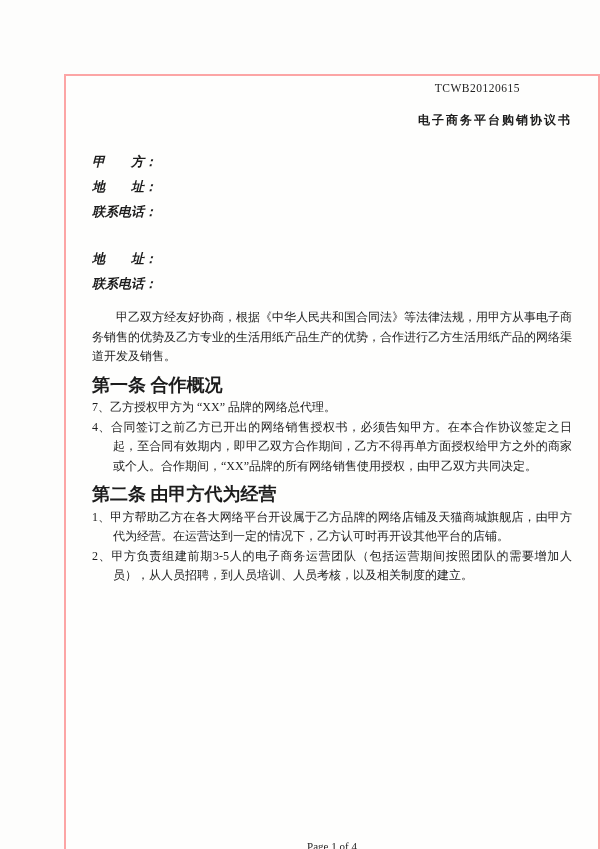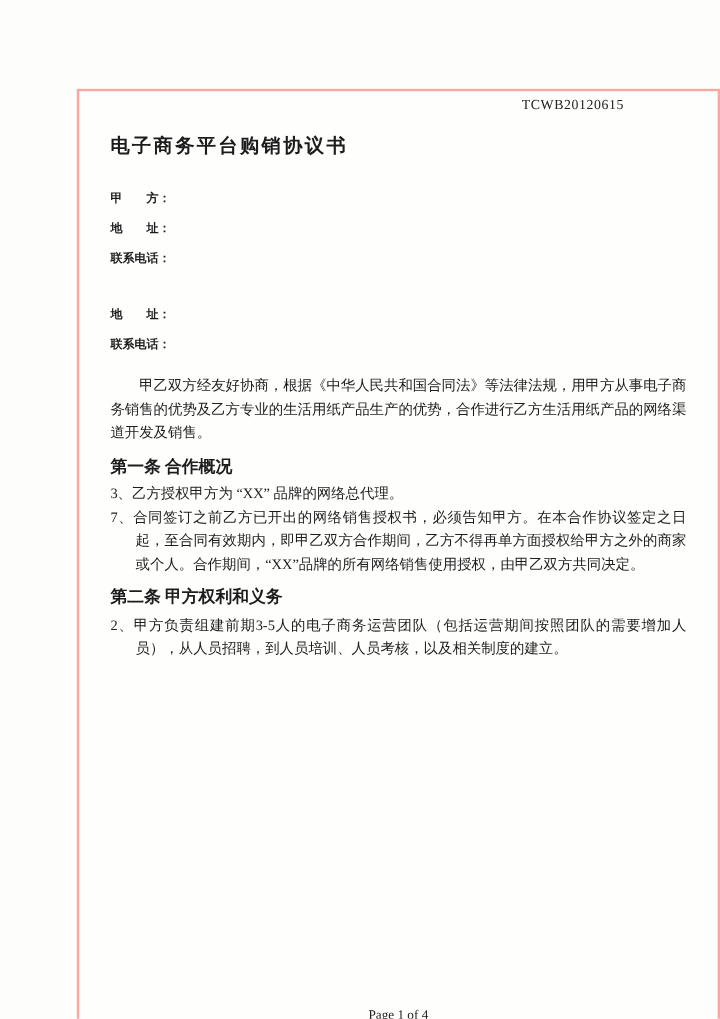--- a/index.html
+++ b/index.html
@@ -26,38 +26,39 @@
   }
   .inner { padding: 6px 26px 0 26px; }
   .doc-code {
     font-size: 11.5px;
     text-align: right;
     padding-right: 52px;
     letter-spacing: 0.5px;
     color: #222;
   }
   .title {
-    font-size: 16px;
+    font-size: 12px;
     font-weight: bold;
-    text-align: left;
+    text-align: right;
     letter-spacing: 2px;
     margin: 18px 0 20px;
   }
   .party { margin: 0 0 22px; }
   .party.last { margin-bottom: 12px; }
   .party-row {
-    font-size: 10px;
+    font-size: 13px;
     font-weight: bold;
     line-height: 25px;
     margin: 0;
+    font-style: italic;
   }
   .body-text { font-size: 12px; line-height: 19.5px; margin-top: 6px; }
   .para { margin: 0; text-indent: 2em; text-align: justify; }
   .section-heading {
-    font-size: 14px;
+    font-size: 18px;
     font-weight: bold;
     margin: 9px 0 3px;
   }
   .clause {
     margin: 0;
     padding-left: 21px;
     text-indent: -21px;
     text-align: justify;
   }
   .page-footer {
@@ -87,24 +88,25 @@
 
       <div class="party last">
         <p class="party-row">地　　址：</p>
         <p class="party-row">联系电话：</p>
       </div>
 
       <div class="body-text">
         <p class="para">甲乙双方经友好协商，根据《中华人民共和国合同法》等法律法规，用甲方从事电子商务销售的优势及乙方专业的生活用纸产品生产的优势，合作进行乙方生活用纸产品的网络渠道开发及销售。</p>
 
         <p class="section-heading">第一条 合作概况</p>
-        <p class="clause">3、乙方授权甲方为 “XX” 品牌的网络总代理。</p>
-        <p class="clause">7、合同签订之前乙方已开出的网络销售授权书，必须告知甲方。在本合作协议签定之日起，至合同有效期内，即甲乙双方合作期间，乙方不得再单方面授权给甲方之外的商家或个人。合作期间，“XX”品牌的所有网络销售使用授权，由甲乙双方共同决定。</p>
+        <p class="clause">7、乙方授权甲方为 “XX” 品牌的网络总代理。</p>
+        <p class="clause">4、合同签订之前乙方已开出的网络销售授权书，必须告知甲方。在本合作协议签定之日起，至合同有效期内，即甲乙双方合作期间，乙方不得再单方面授权给甲方之外的商家或个人。合作期间，“XX”品牌的所有网络销售使用授权，由甲乙双方共同决定。</p>
 
-        <p class="section-heading">第二条 甲方权利和义务</p>
+        <p class="section-heading">第二条 由甲方代为经营</p>
+        <p class="clause">1、甲方帮助乙方在各大网络平台开设属于乙方品牌的网络店铺及天猫商城旗舰店，由甲方代为经营。在运营达到一定的情况下，乙方认可时再开设其他平台的店铺。</p>
         <p class="clause">2、甲方负责组建前期3-5人的电子商务运营团队（包括运营期间按照团队的需要增加人员），从人员招聘，到人员培训、人员考核，以及相关制度的建立。</p>
       </div>
 
       <div class="page-footer">Page 1 of 4</div>
 
     </div>
   </div>
 </div>
 
 </body></html>

